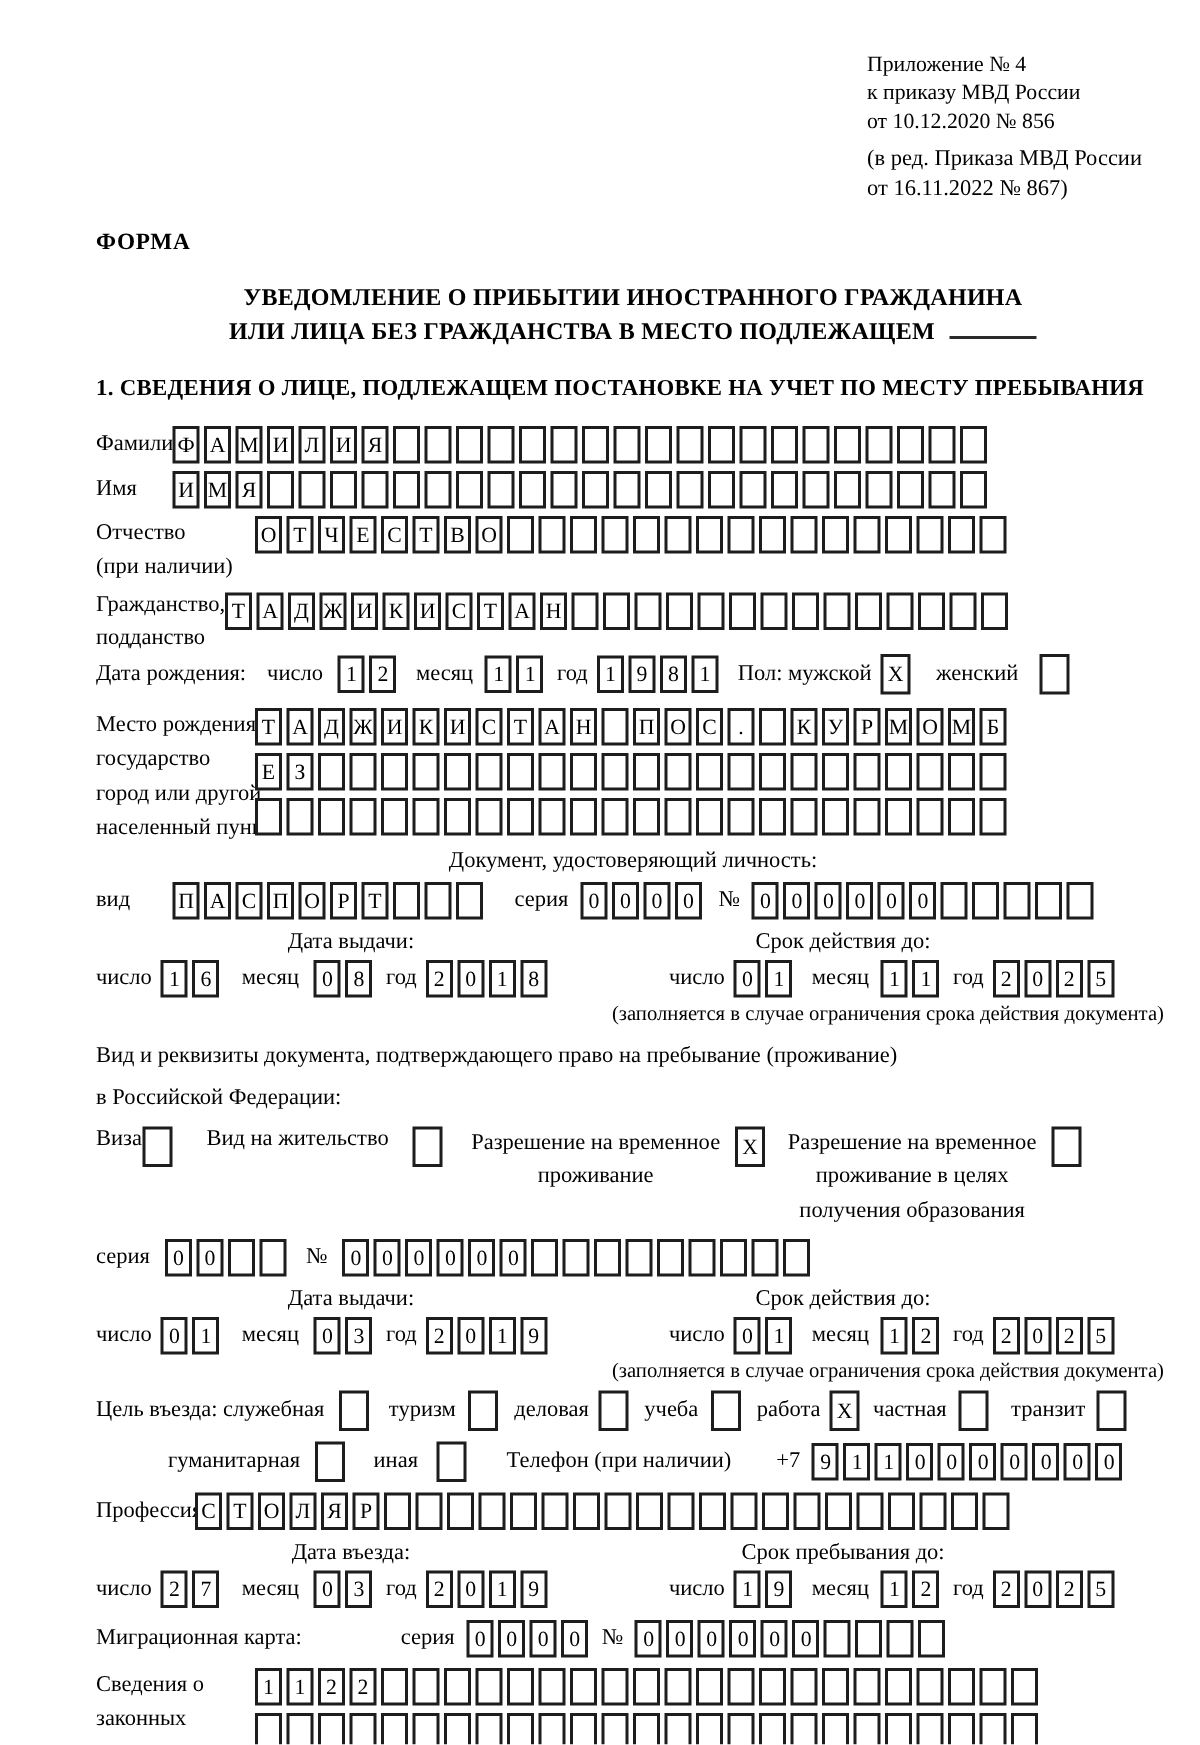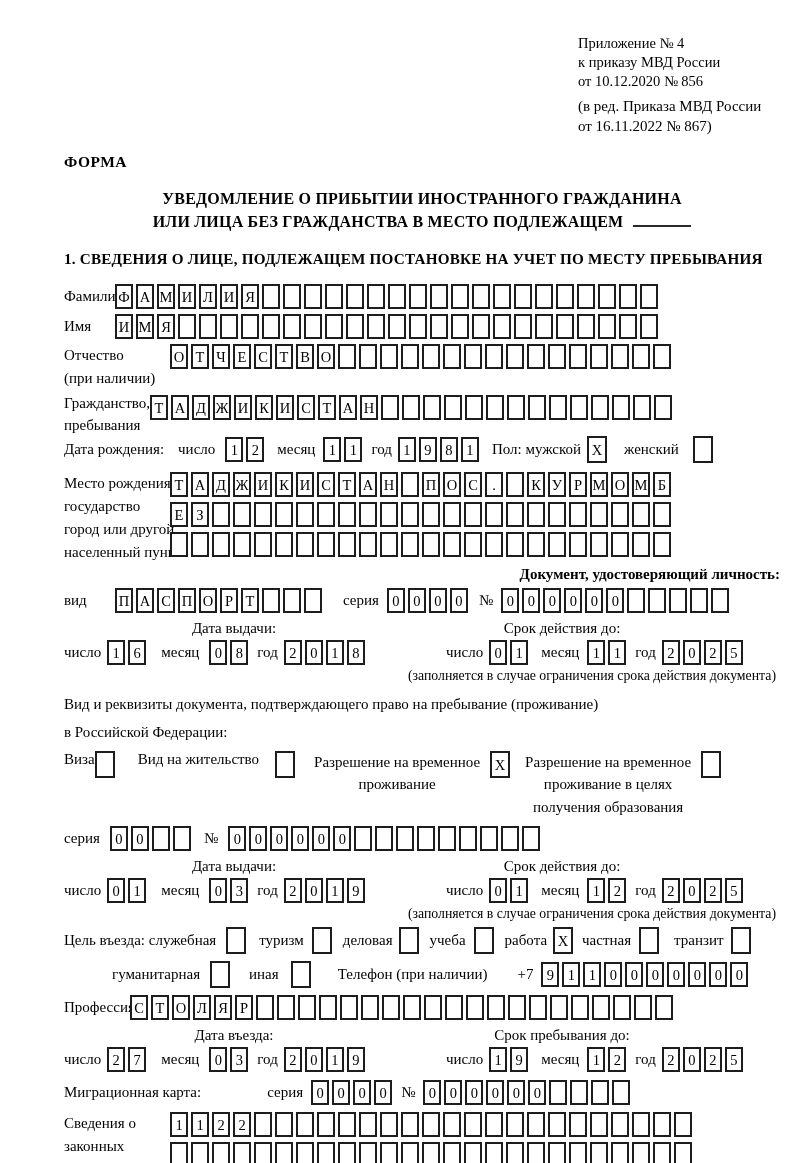--- a/index.html
+++ b/index.html
@@ -18,21 +18,21 @@
   .row.top{align-items:flex-start}
   .lbl{flex:none}
   .sub{flex:none}
   .cells{display:inline-flex;flex:none}
   .cell{flex:none;width:18px;height:25px;border:2px solid #1d1d1d;margin-right:3px;
         text-align:center;line-height:22px;font-size:14.5px;background:#fff}
   .chk .cell{width:20px;height:27px;line-height:24px}
   .w51{width:51px}.w86{width:86px}.w66{width:66px}
   .lblcol{flex:none;width:106px;line-height:23px}
   .rowscol .cells{display:flex;margin-bottom:5px}
-  .center-b{font-weight:bold;text-align:right;margin-top:7px}
+  .center-b{font-weight:normal;text-align:center;margin-top:7px}
   .dhead{display:flex;margin-top:7px}
   .dhead .l{width:340px;text-align:center}
   .dhead .r{flex:1;text-align:center;padding-right:60px}
   .drow{display:flex;align-items:center;margin-top:3px;white-space:nowrap}
   .drow .l{width:340px;display:flex;align-items:center}
   .drow .r{display:flex;align-items:center;padding-left:42px}
   .note{text-align:right;margin-right:4px;font-size:13.8px;margin-top:3px}
   .g6{margin-left:6px}.g8{margin-left:8px}.g10{margin-left:10px}.g12{margin-left:12px}
   .g14{margin-left:14px}.g16{margin-left:16px}.g18{margin-left:18px}.g20{margin-left:20px}.g24{margin-left:24px}
   .plain{margin-top:9px;line-height:1.55}
@@ -153,21 +153,21 @@
         <span class="cell"></span>
         <span class="cell"></span>
         <span class="cell"></span>
         <span class="cell"></span>
       </span>
   </div>
 
   <div class="row top">
     <span class="lbl w86">
       <div>Гражданство,</div>
-      <div style="margin-top:5px">пребывания</div>
+      <div style="margin-top:5px">подданство</div>
     </span>
     <span class="cells">
         <span class="cell">Т</span>
         <span class="cell">А</span>
         <span class="cell">Д</span>
         <span class="cell">Ж</span>
         <span class="cell">И</span>
         <span class="cell">К</span>
         <span class="cell">И</span>
         <span class="cell">С</span>

